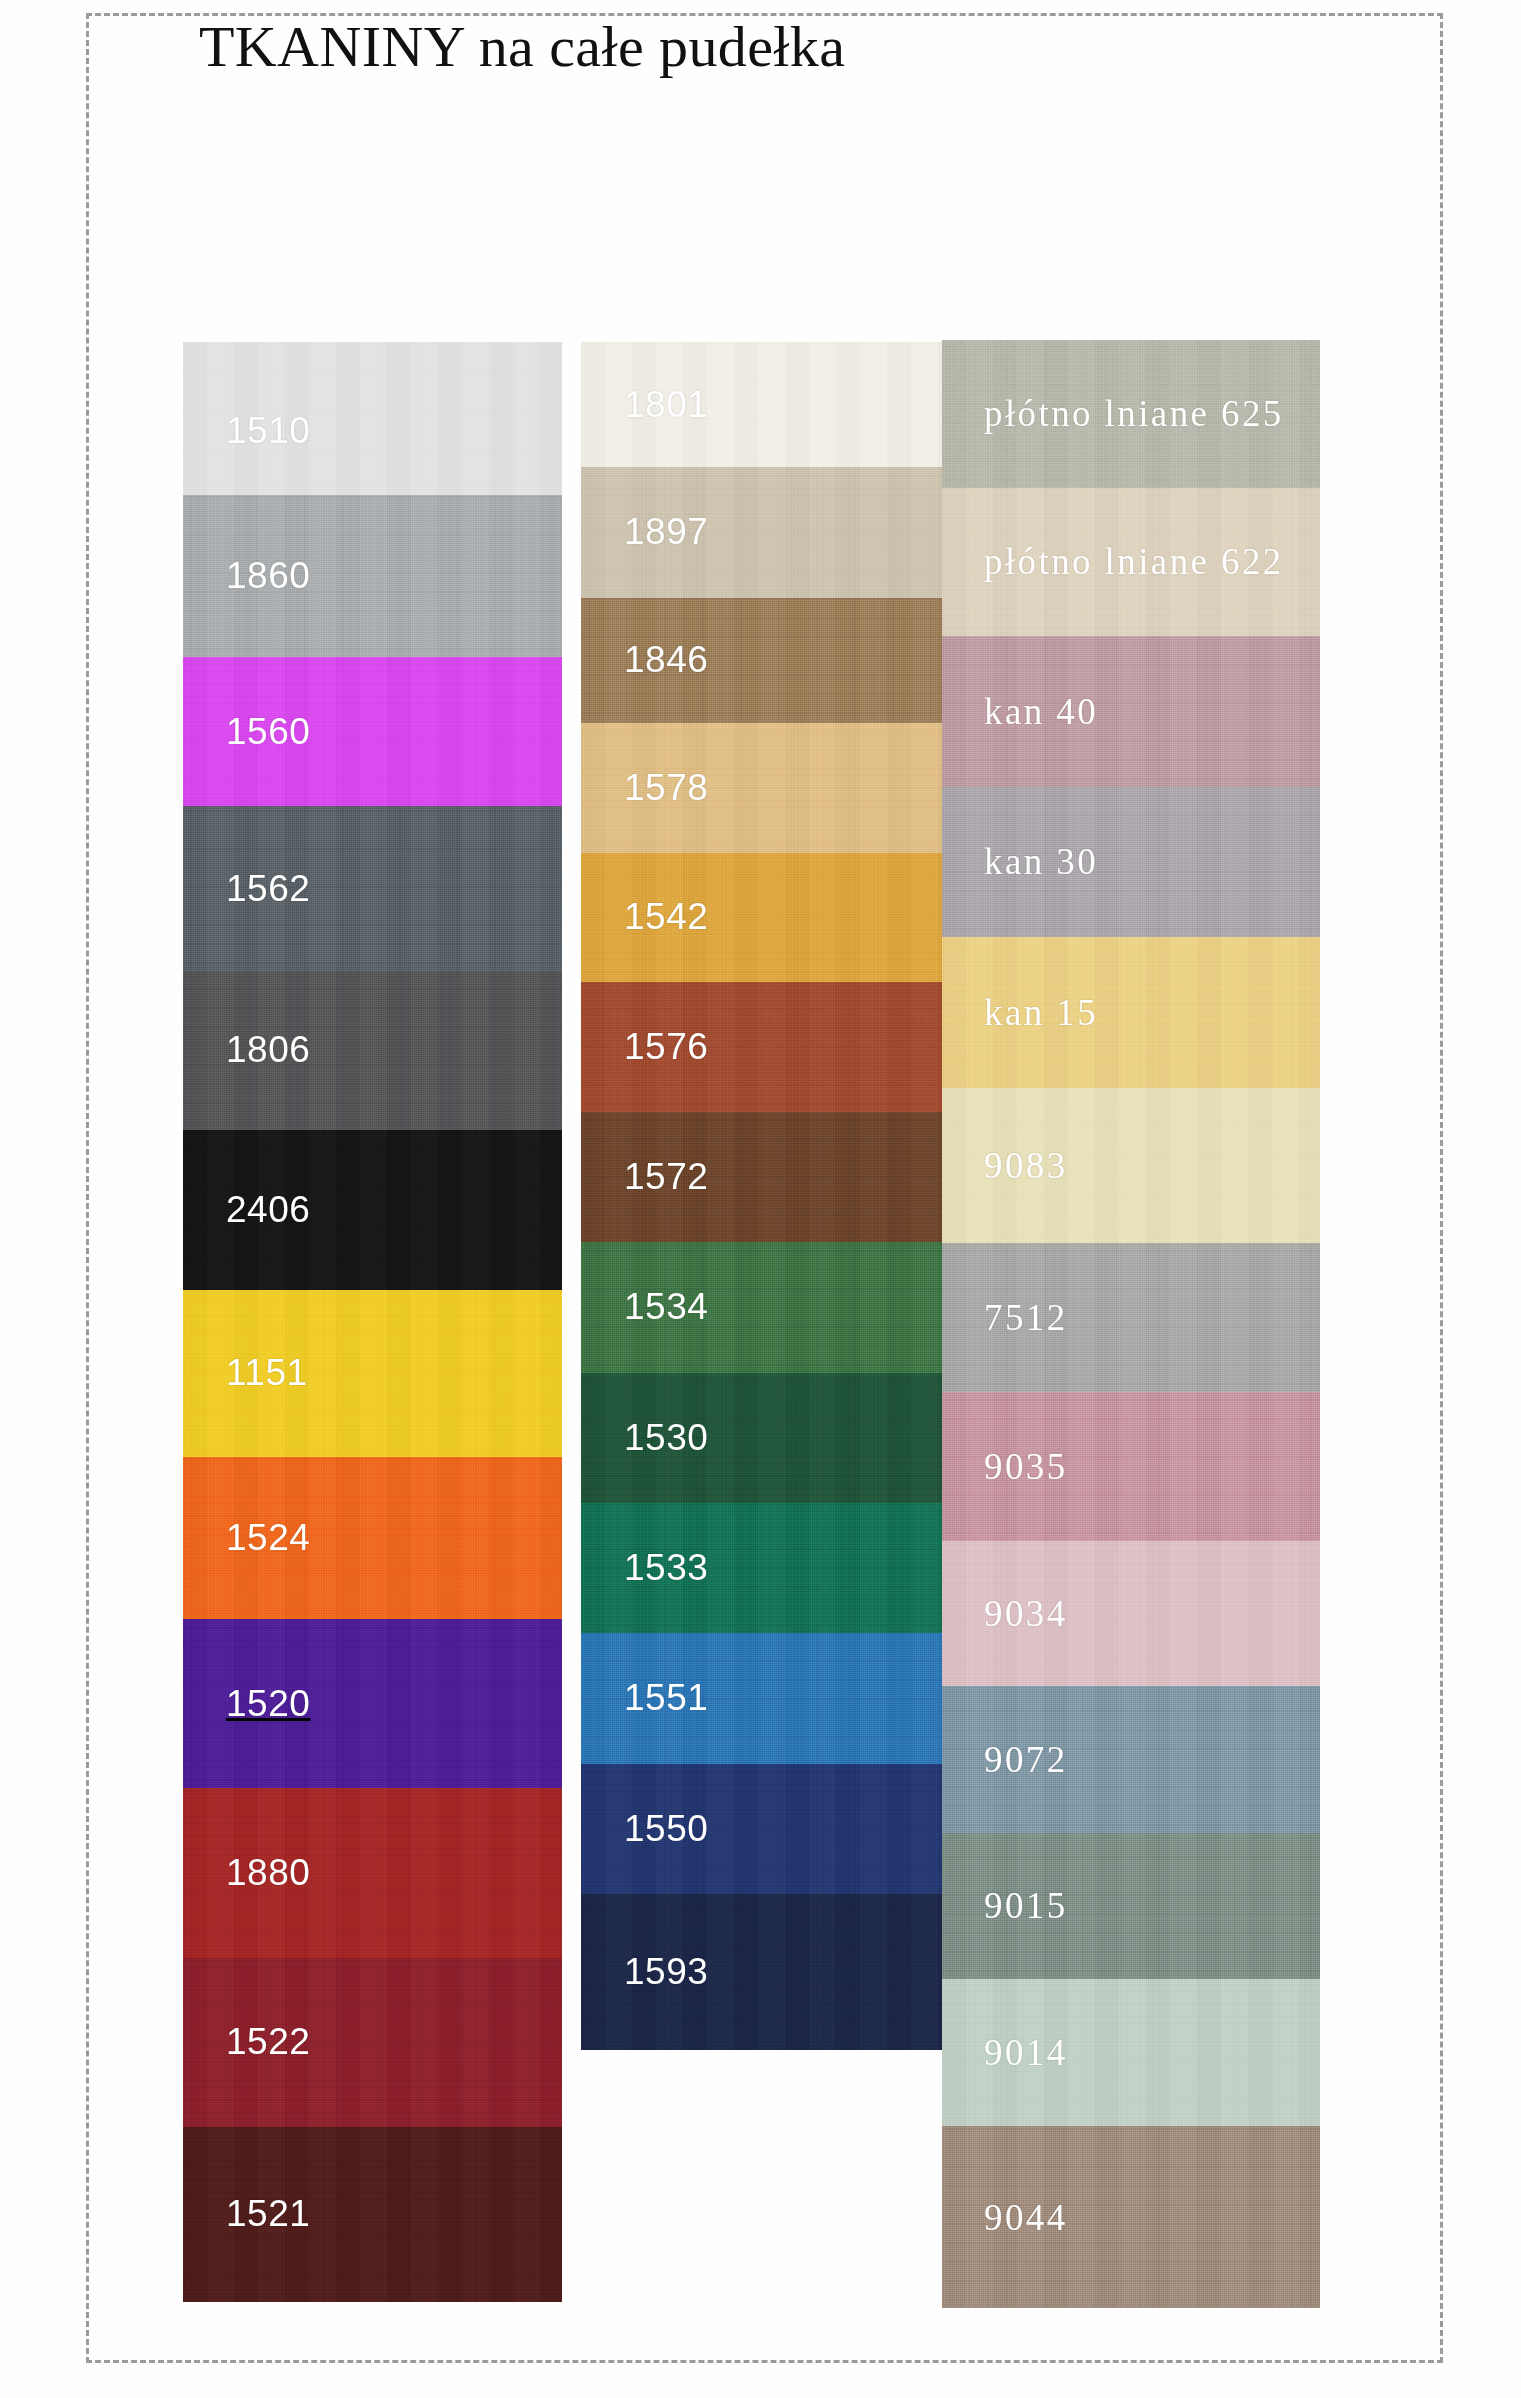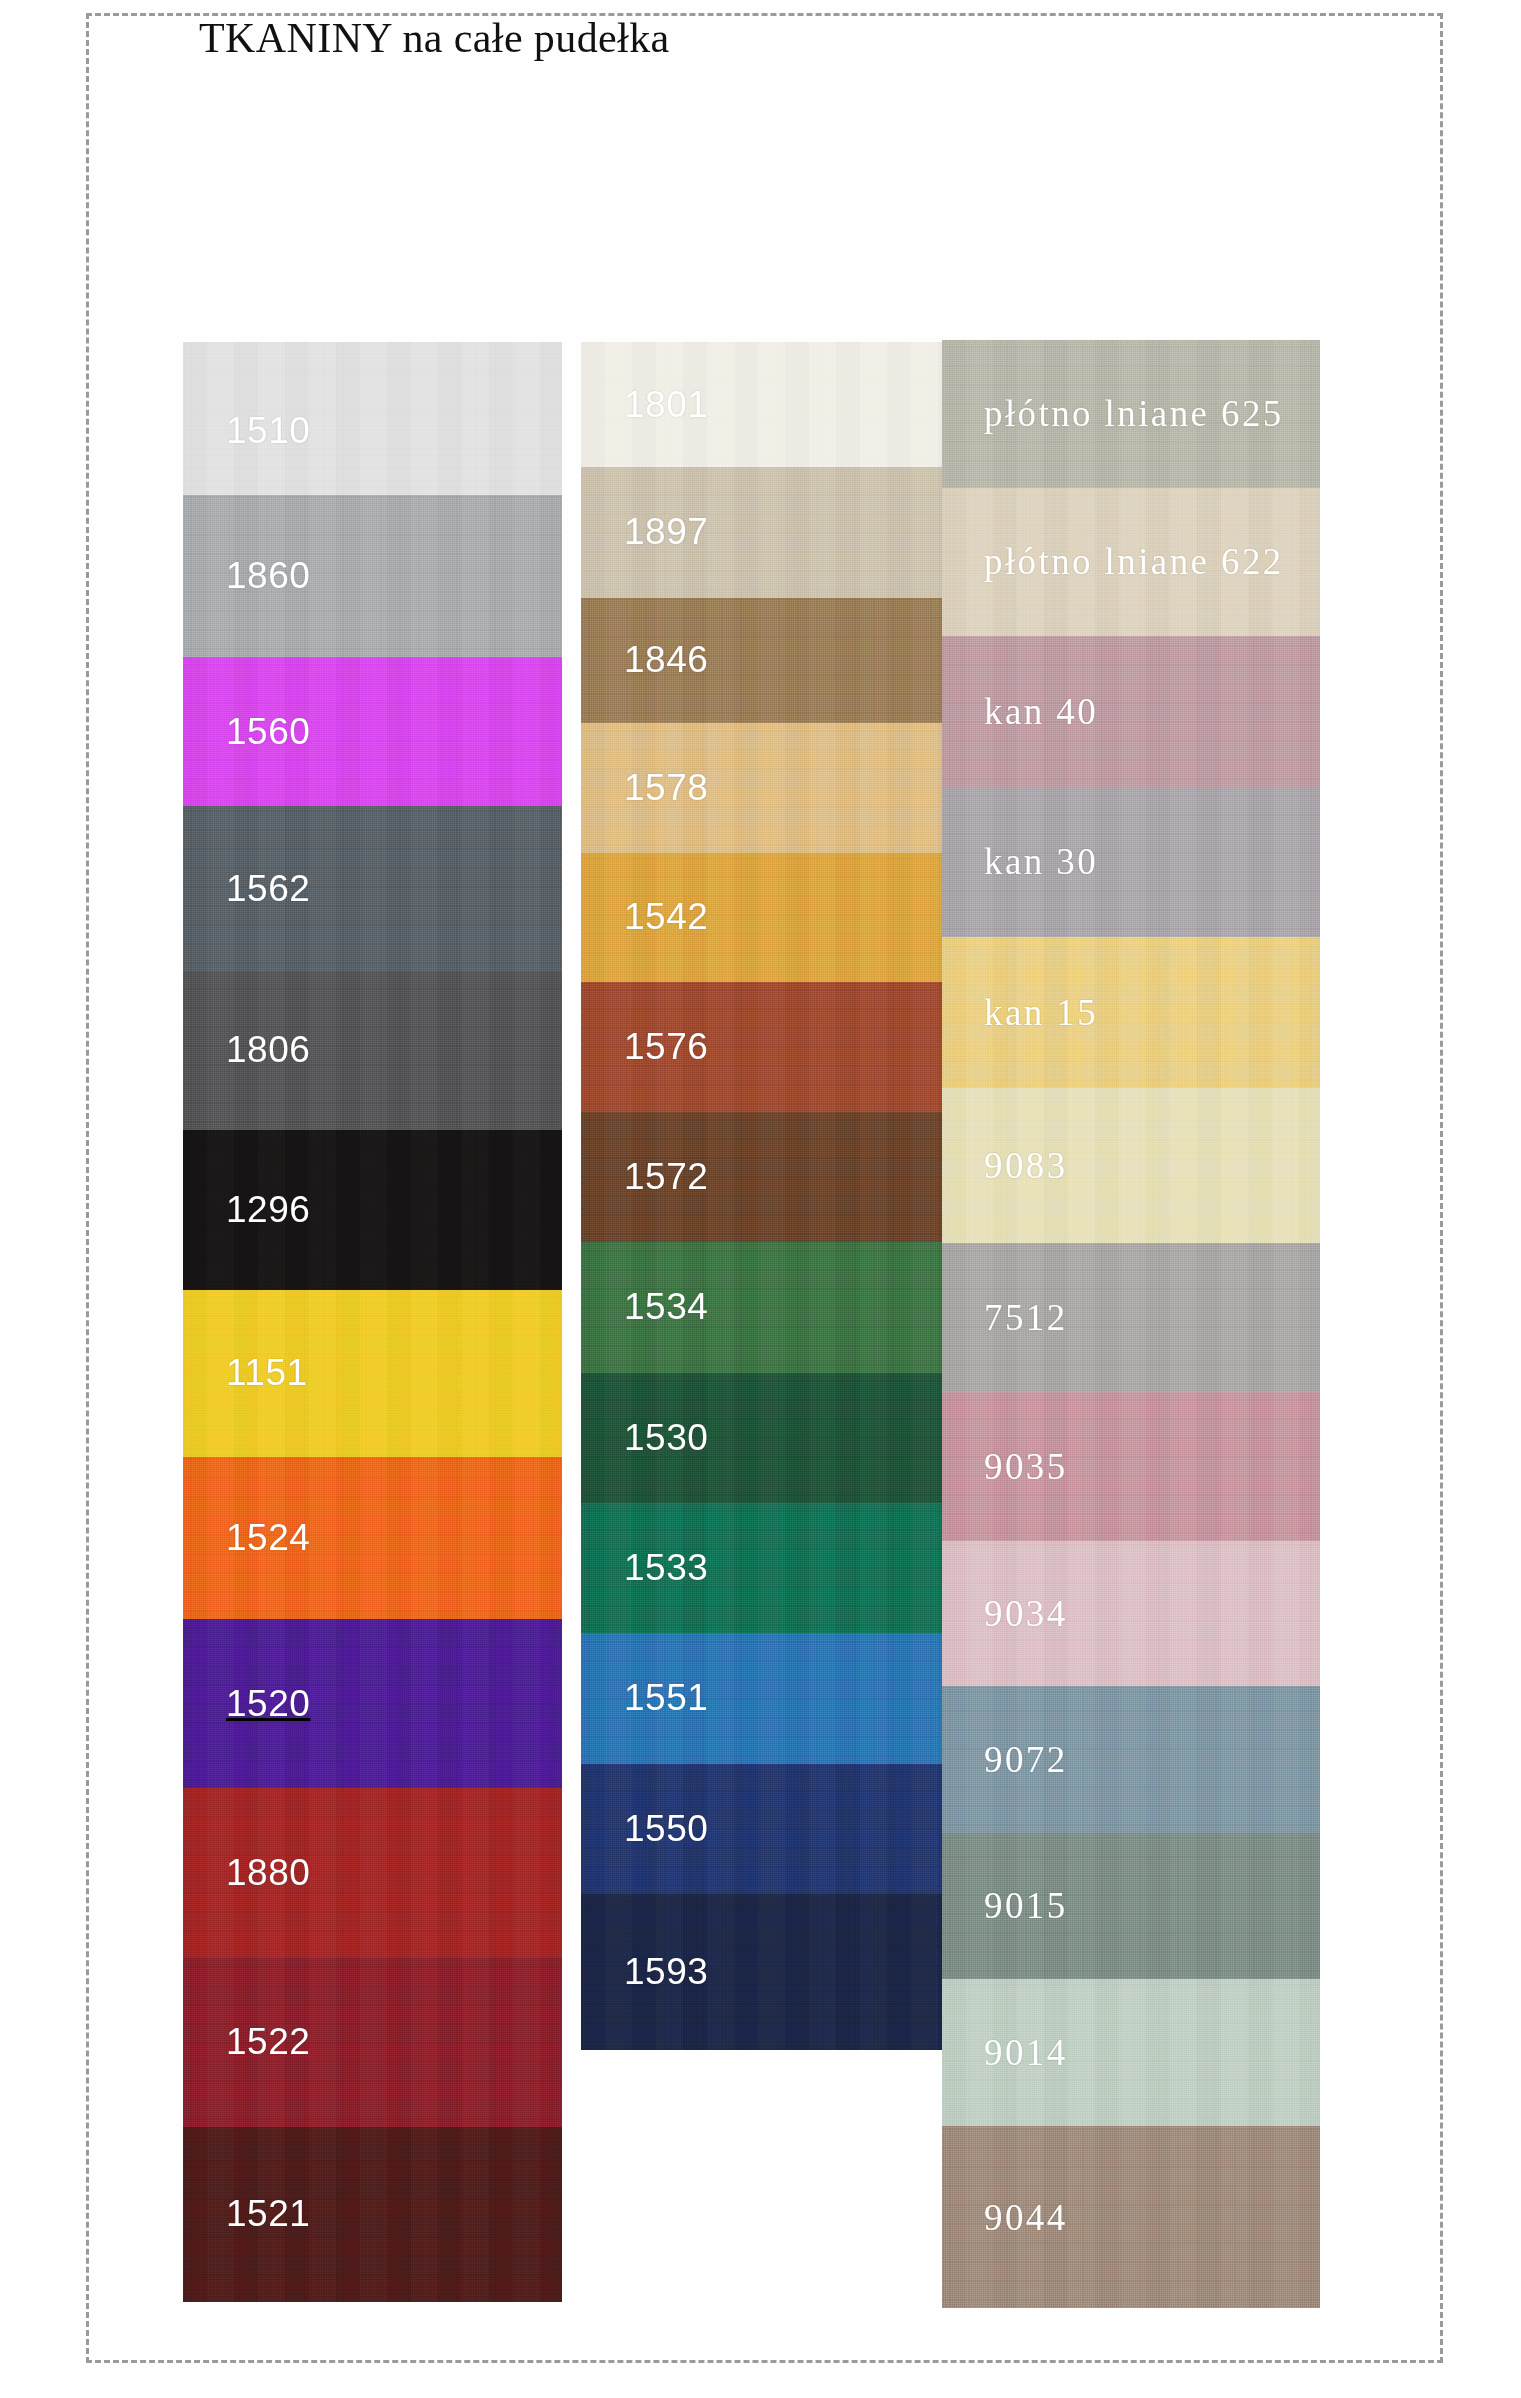--- a/index.html
+++ b/index.html
@@ -25,21 +25,21 @@
     border:3.7px dashed #9a9a9a;
     box-sizing:border-box;
     pointer-events:none;
   }
 
   
   .title{
     position:absolute;
     left:199px;top:15px;
     font-family:"Liberation Serif", serif;
-    font-size:42px;
+    font-size:58px;
     line-height:1.12;
     color:#111111;
     letter-spacing:0.4px;
     white-space:nowrap;
   }
 
   
   .col{
     position:absolute;
     display:flex;
@@ -120,21 +120,21 @@
       <div class="swatch pos-mid" style="background: #d946ef; flex: 152 0 0px; text-align: right;">
         <span class="lbl">1560</span>
       </div>
       <div class="swatch pos-mid" style="background: rgb(88, 96, 102); flex: 167 0 0px;">
         <span class="lbl">1562</span>
       </div>
       <div class="swatch pos-mid" style="background: rgb(84, 84, 87); flex: 162 0 0px;">
         <span class="lbl">1806</span>
       </div>
       <div class="swatch pos-mid" style="background: rgb(21, 19, 19); flex: 162 0 0px;">
-        <span class="lbl">1296</span>
+        <span class="lbl">2406</span>
       </div>
       <div class="swatch pos-mid" style="background: rgb(240, 204, 37); flex: 170 0 0px;">
         <span class="lbl">1151</span>
       </div>
       <div class="swatch pos-mid" style="background: rgb(240, 101, 28); flex: 165 0 0px;">
         <span class="lbl">1524</span>
       </div>
       <div class="swatch pos-mid" style="background: #4c1d95; flex: 172 0 0px; text-decoration: underline;">
         <span class="lbl">1520</span>
       </div>

